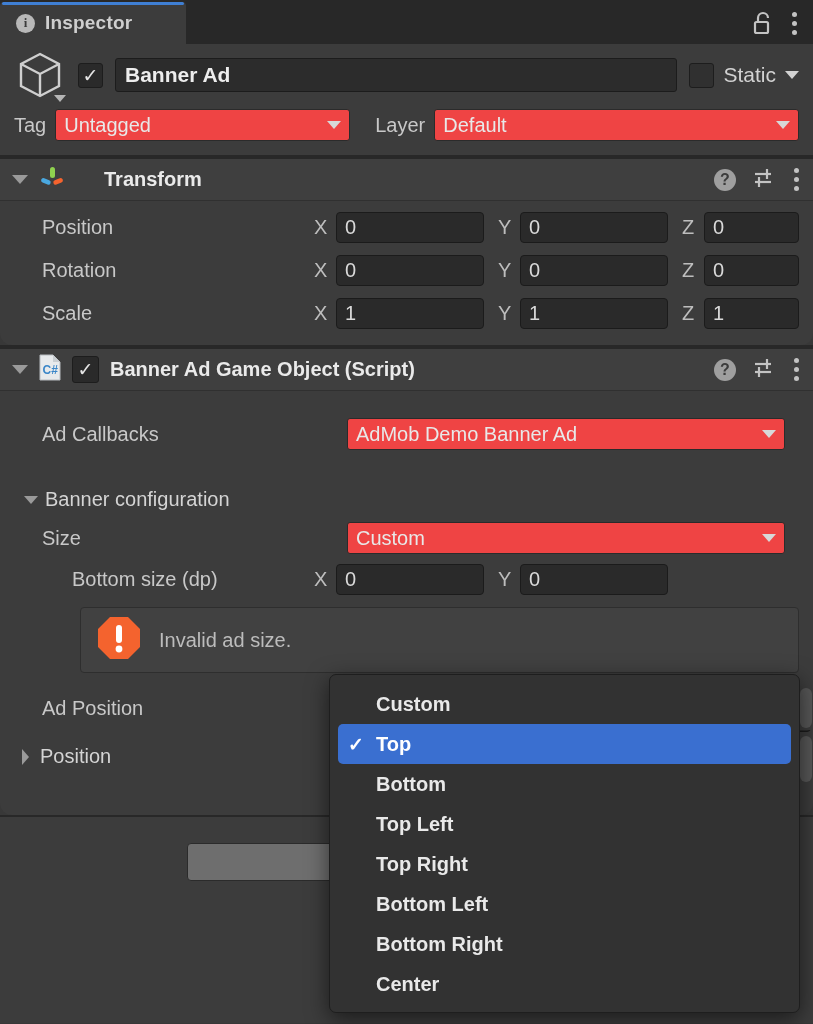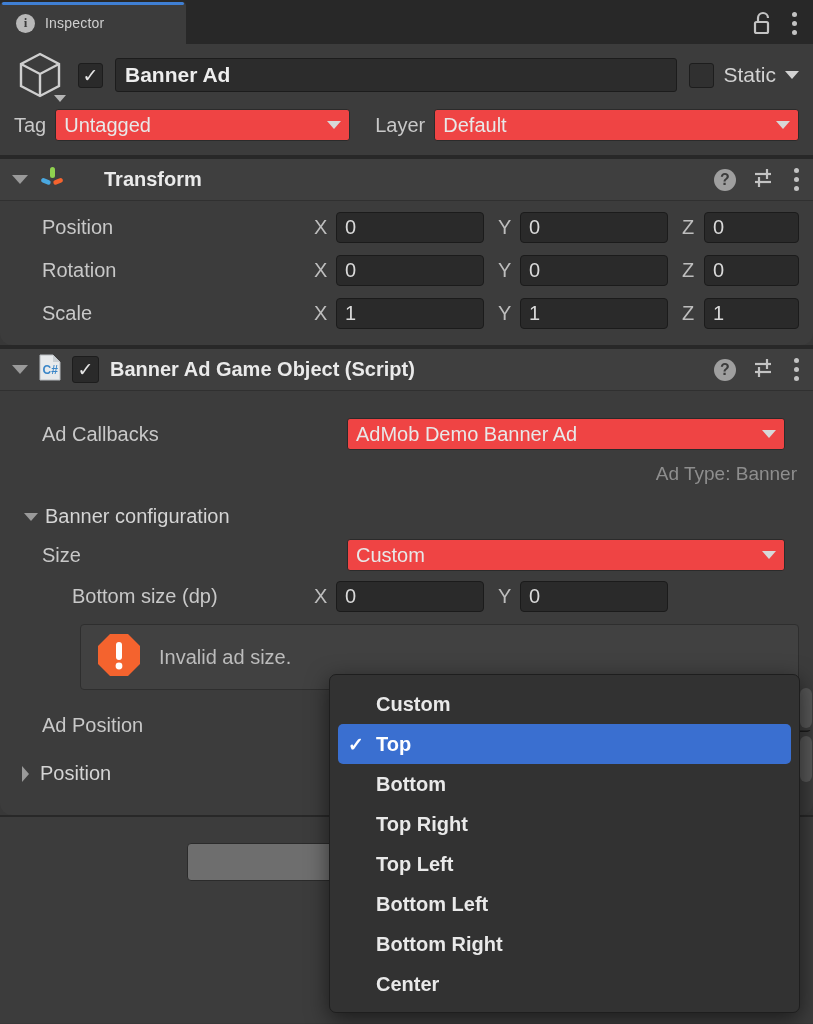--- a/index.html
+++ b/index.html
@@ -19,21 +19,21 @@
   .tab {
     position: relative; height: 42px; width: 186px;
     background: #3c3c3c; display: flex; align-items: center;
     padding-left: 16px; gap: 10px;
     border-top-left-radius: 4px; border-top-right-radius: 4px;
   }
   .tab::before {
     content: ""; position: absolute; left: 2px; right: 2px; top: 0; height: 3px;
     background: #3f7fd4; border-radius: 2px;
   }
-  .tab-label { color: #cfcfcf; font-size: 14px; letter-spacing: .2px; }
+  .tab-label { color: #cfcfcf; font-size: 19px; letter-spacing: .2px; font-weight: bold; }
   .info-icon {
     width: 19px; height: 19px; border-radius: 50%;
     background: #b8b8b8; color: #3c3c3c; font-size: 13px; font-weight: bold;
     display: flex; align-items: center; justify-content: center;
     font-family: "Liberation Serif", serif;
   }
   .tabbar-right {
     margin-left: auto; display: flex; align-items: center;
     gap: 18px; padding-right: 16px; height: 42px;
   }
@@ -328,23 +328,22 @@
     <div class="comp-body" style="position:relative;padding-top:26px;height:424px">
 
       <div class="prow" style="position:relative">
         <span class="prow-label" style="padding-left:28px">Ad Callbacks</span>
         <span class="dropdown ad-placement-dd">
           <span>AdMob Demo Banner Ad</span>
           <span class="dd-caret"></span>
         </span>
       </div>
 
-      <div class="sub-note" style="margin-top:12px;padding-right:2px">Ad Type: Banner</div>
-
-      <div class="sec-title" style="margin-top:20px;padding-left:10px">
+
+      <div class="sec-title" style="margin-top:37px;padding-left:10px">
         <span class="foldout"></span>
         <span>Banner configuration</span>
       </div>
 
       <div class="prow" style="position:relative;margin-top:10px">
         <span class="prow-label" style="padding-left:28px">Size</span>
         <span class="dropdown ad-placement-dd">
           <span>Custom</span>
           <span class="dd-caret"></span>
         </span>
@@ -410,30 +409,30 @@
       <span>Top</span>
     </div>
 
     <div class="popup-item">
       <span class="check hidden">✓</span>
       <span>Bottom</span>
     </div>
 
     <div class="popup-item">
       <span class="check hidden">✓</span>
+      <span>Top Left</span>
+    </div>
+
+    <div class="popup-item">
+      <span class="check hidden">✓</span>
       <span>Top Right</span>
     </div>
 
     <div class="popup-item">
       <span class="check hidden">✓</span>
-      <span>Top Left</span>
-    </div>
-
-    <div class="popup-item">
-      <span class="check hidden">✓</span>
       <span>Bottom Left</span>
     </div>
 
     <div class="popup-item">
       <span class="check hidden">✓</span>
       <span>Bottom Right</span>
     </div>
 
     <div class="popup-item">
       <span class="check hidden">✓</span>

